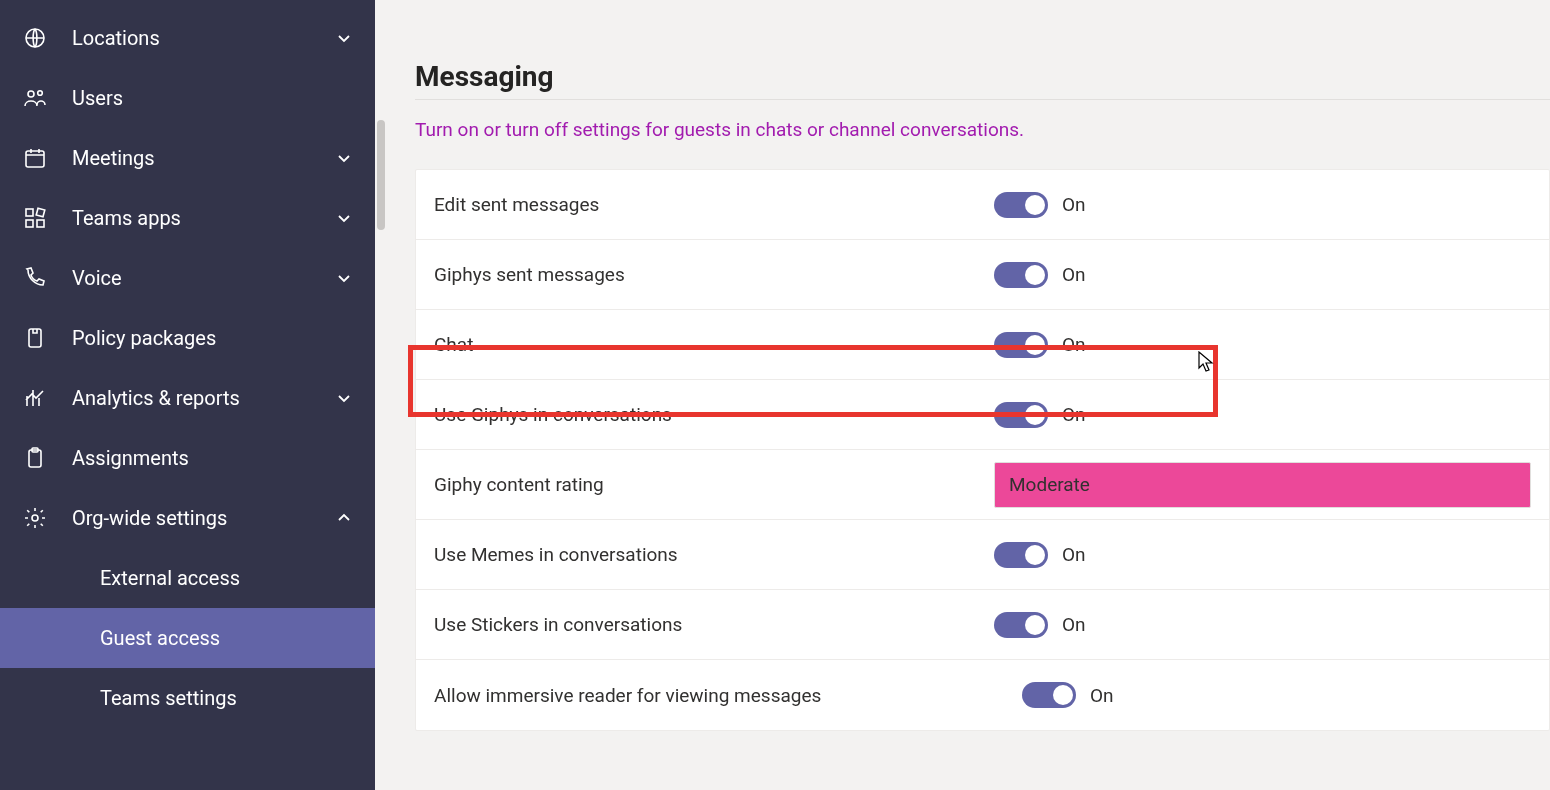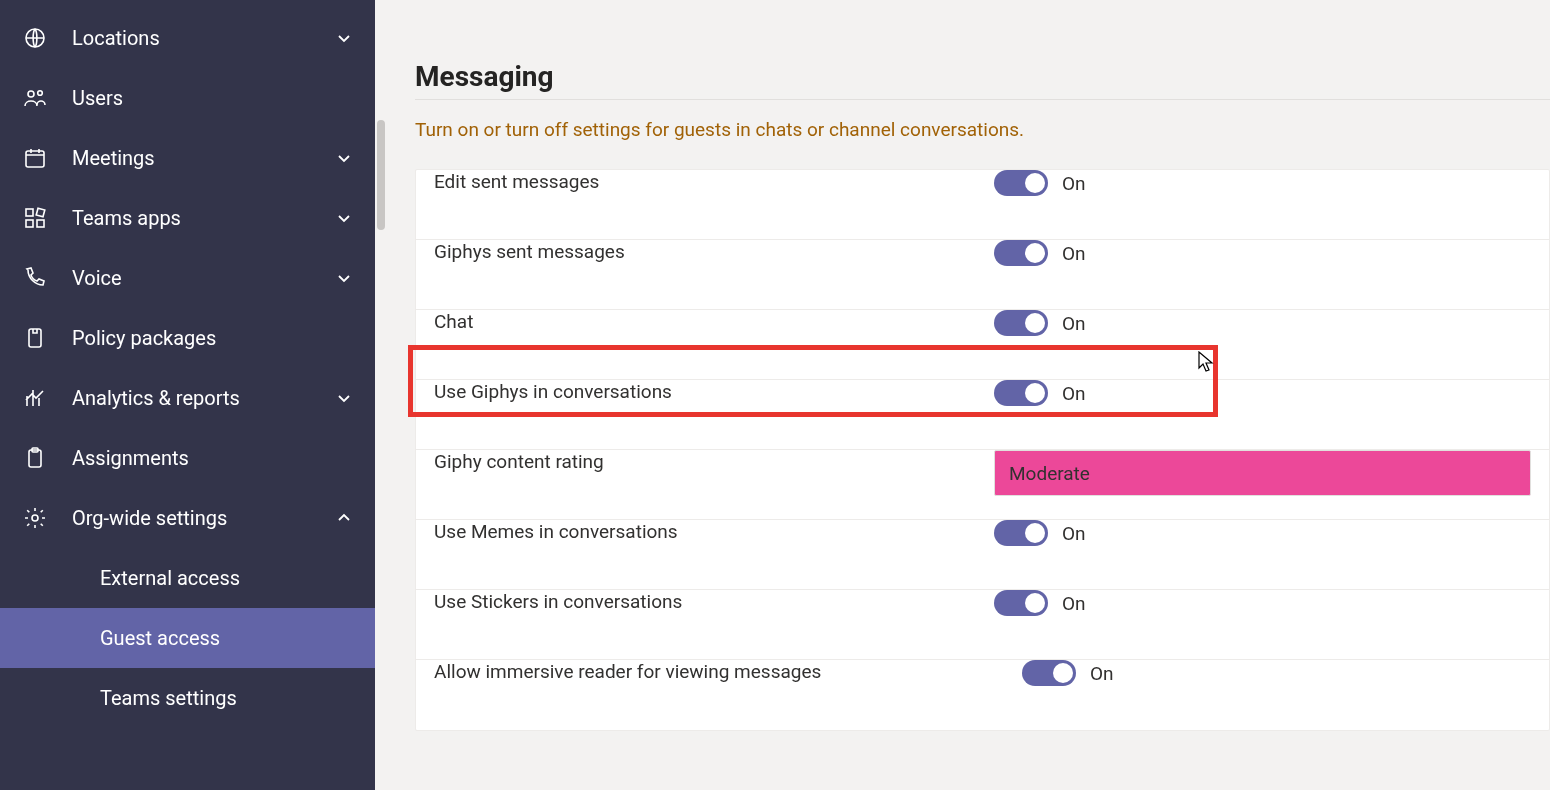--- a/index.html
+++ b/index.html
@@ -79,31 +79,31 @@
     margin: 40px 0 6px 0;
     color: #252423;
   }
   .divider {
     border: none;
     border-top: 1px solid #e1dfdd;
     margin-bottom: 18px;
   }
   .section-desc {
     font-size: 19px;
-    color: #a16207;
+    color: #a21caf;
     margin-bottom: 28px;
   }
   .settings-card {
     background: #ffffff;
     border: 1px solid #edebe9;
     border-radius: 2px;
   }
   .setting-row {
     display: flex;
-    align-items: flex-start;
+    align-items: center;
     height: 70px;
     padding: 0 18px;
     border-bottom: 1px solid #edebe9;
     font-size: 19px;
     position: relative;
   }
   .setting-row:last-child { border-bottom: none; gap: 28px; }
   .setting-label {
     flex: 0 0 560px;
     color: #323130;

